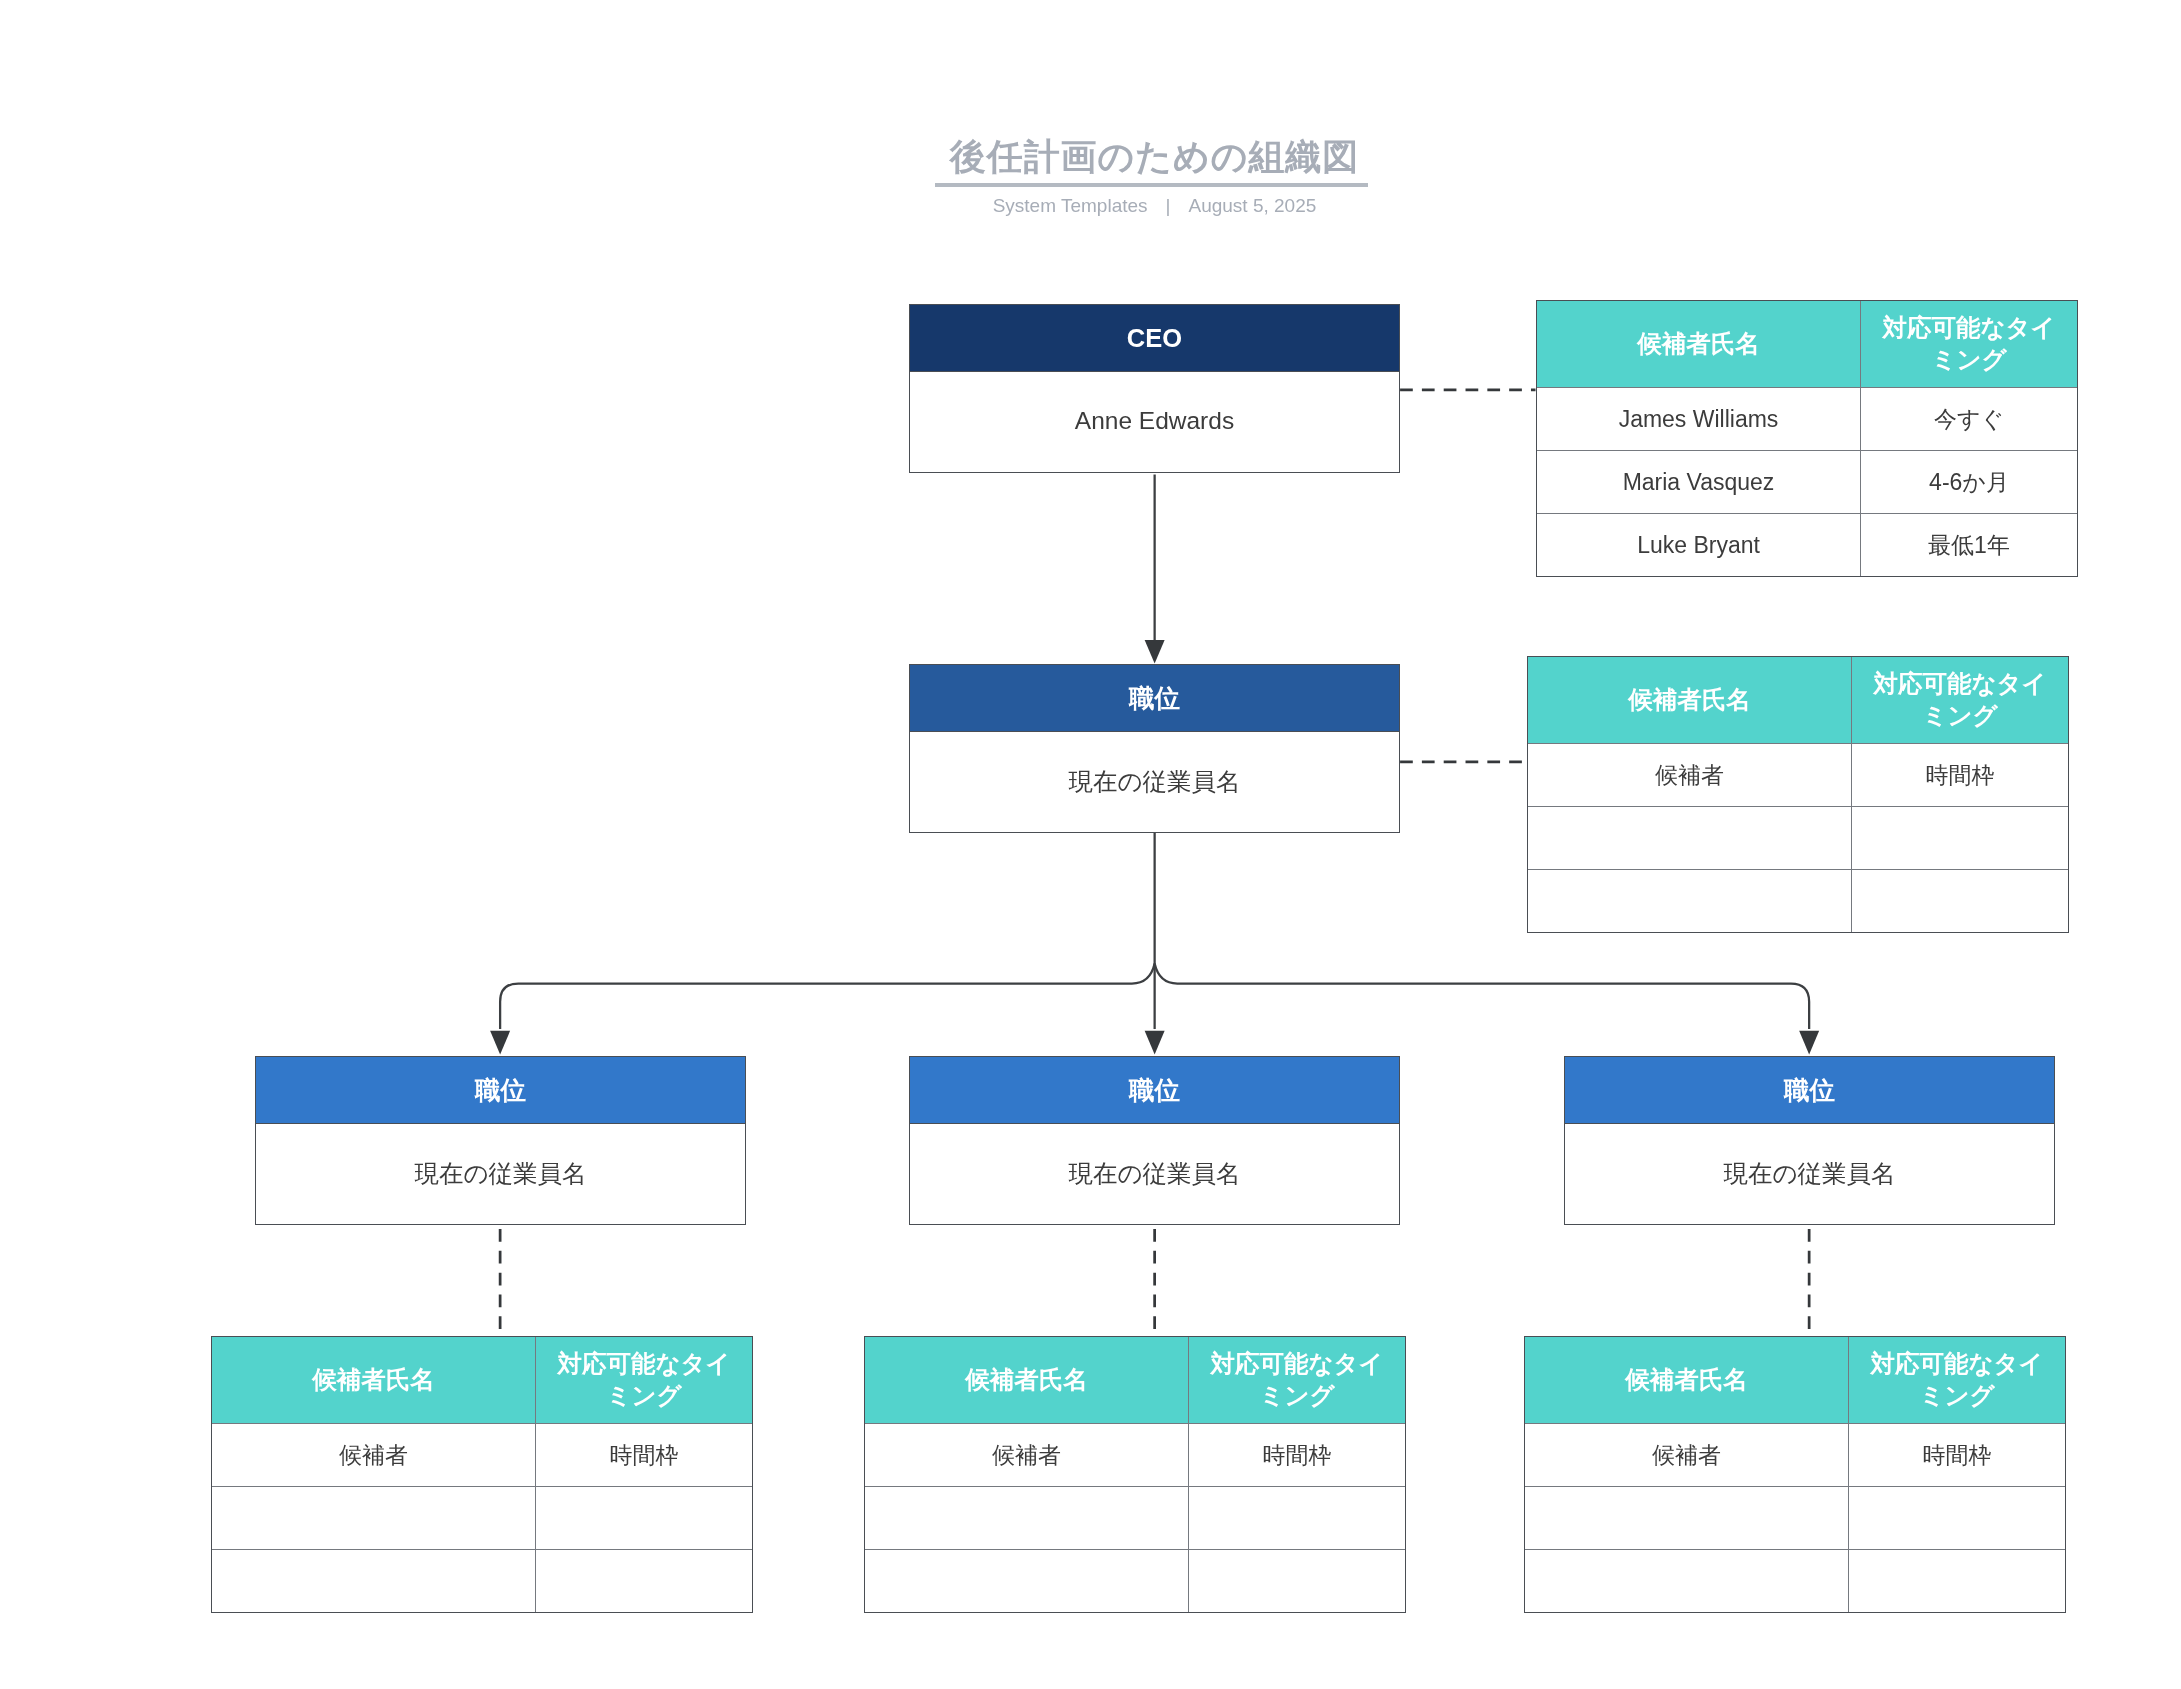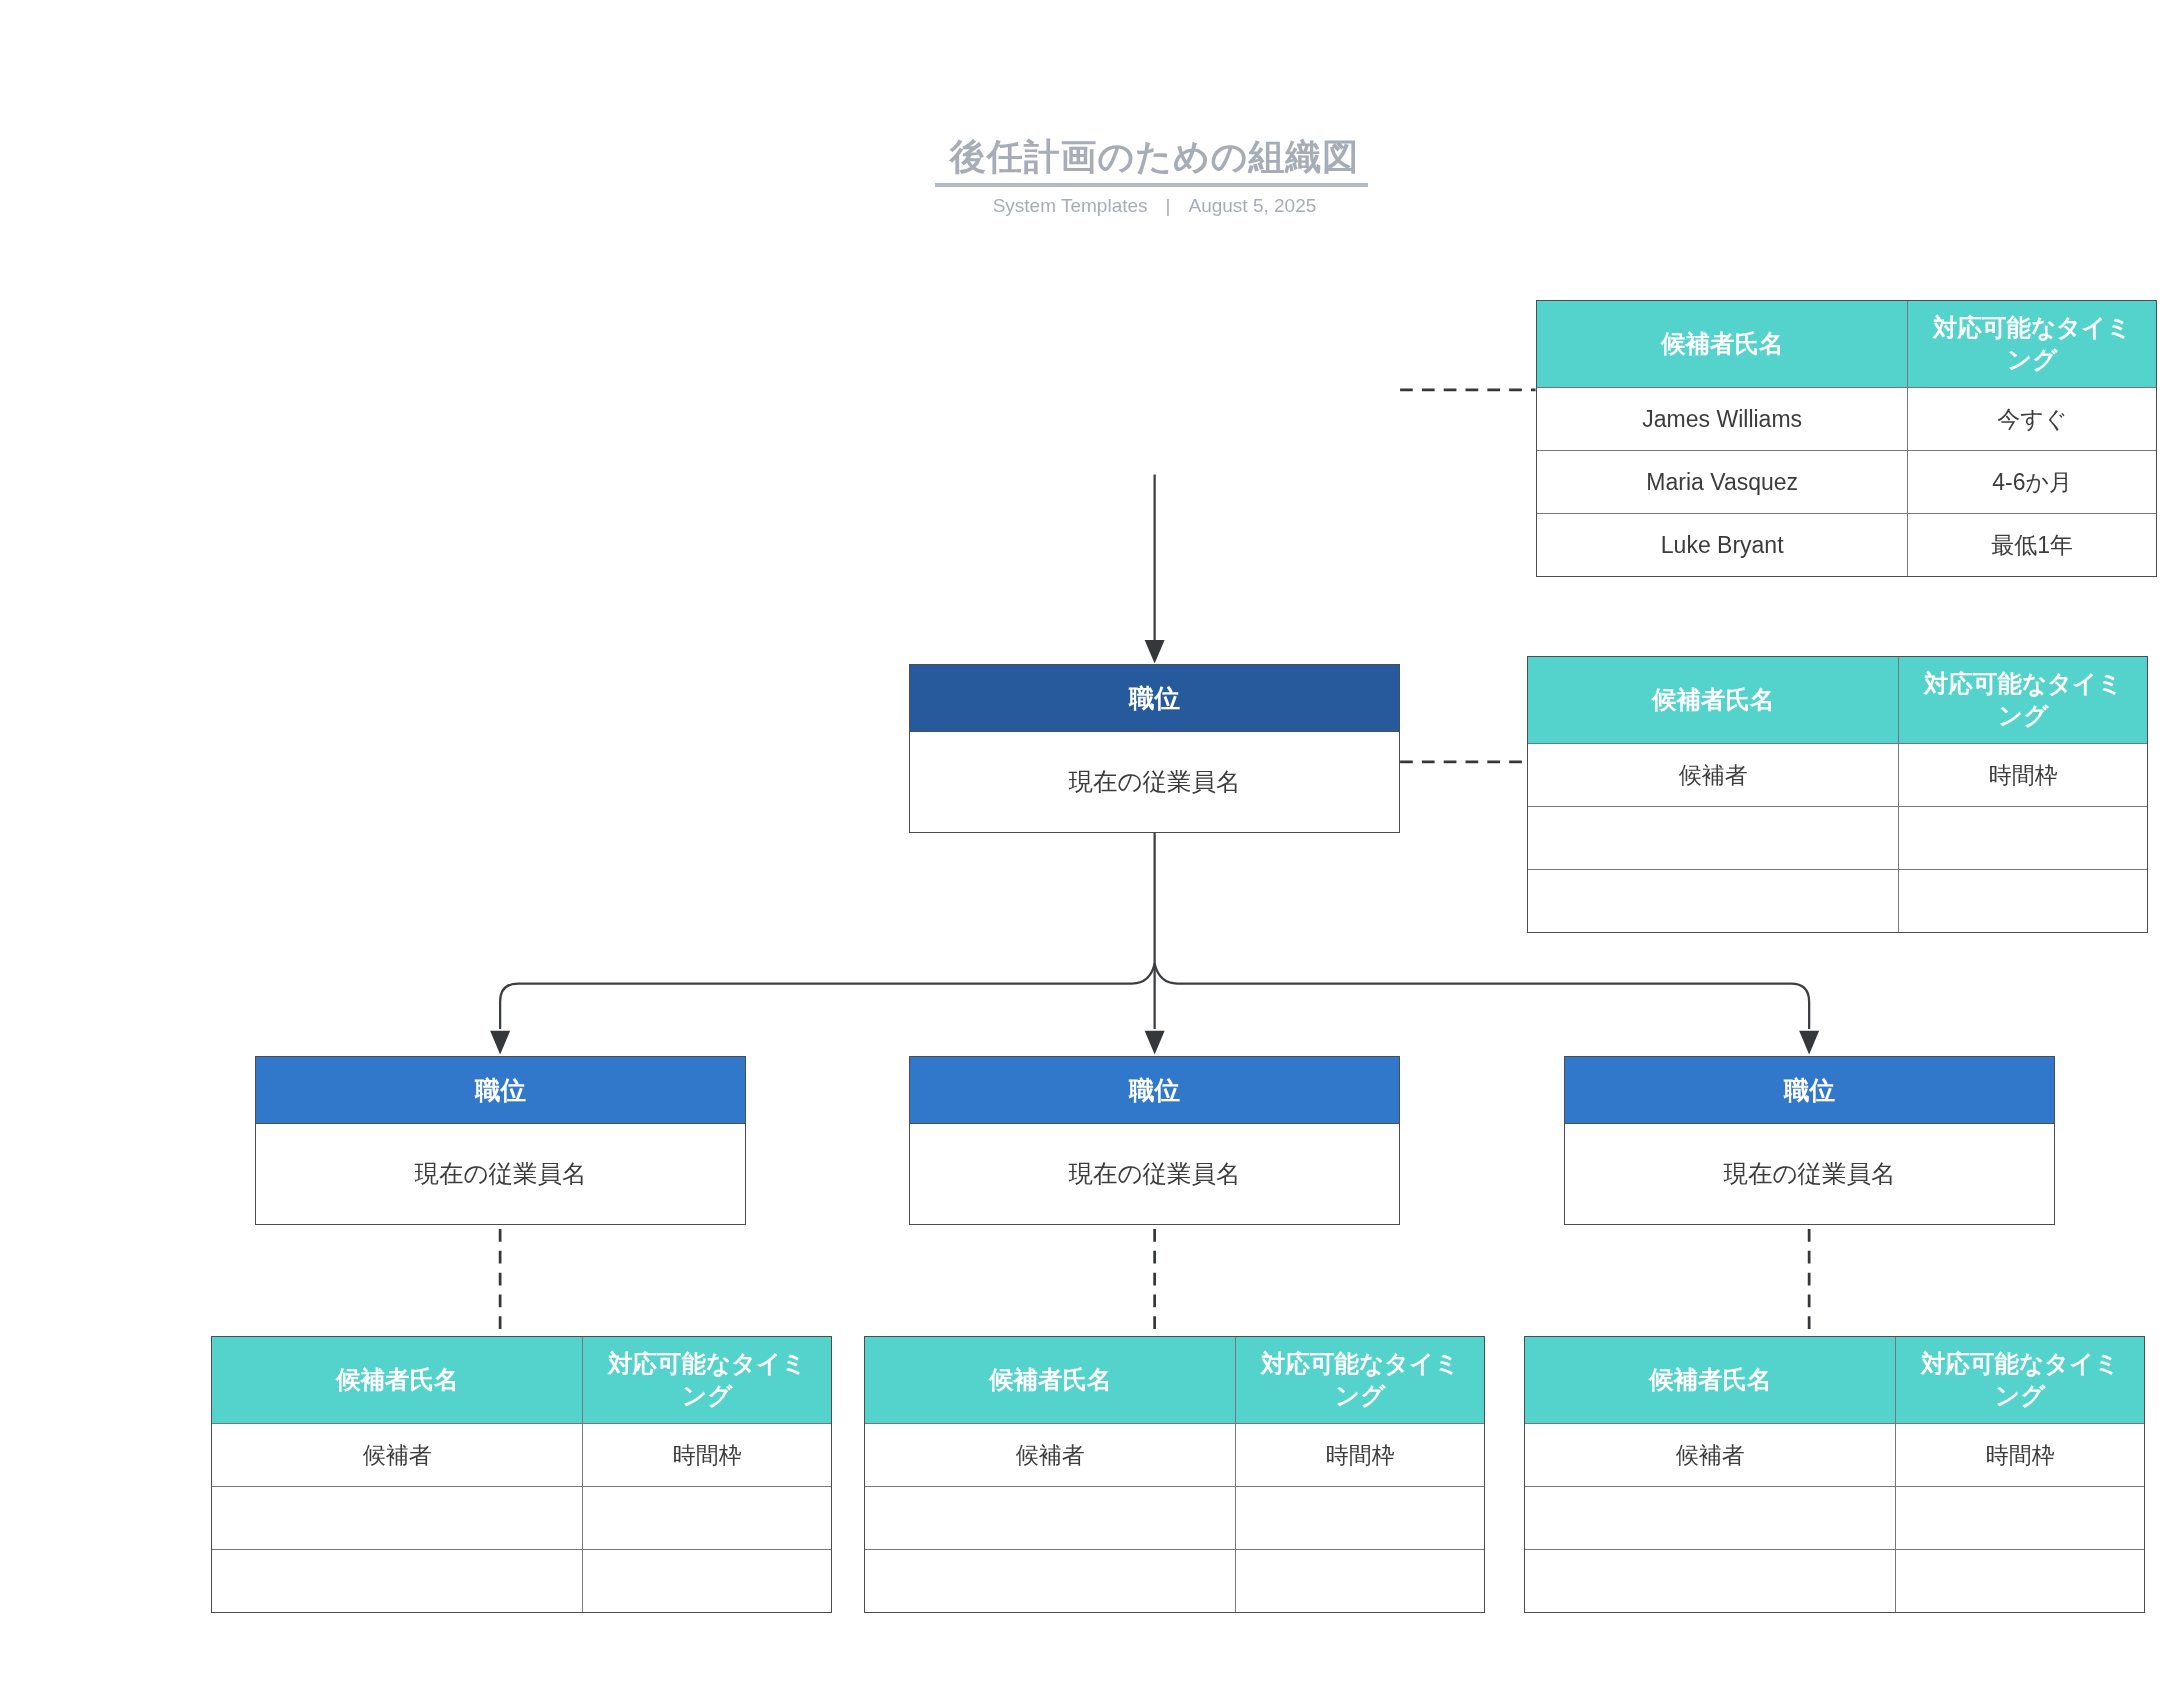--- a/index.html
+++ b/index.html
@@ -36,21 +36,21 @@
   .head-navy{background:var(--navy,#16386b);}
   .head-blue-mid{background:var(--blue-mid,#265a9c);}
   .head-blue-bright{background:var(--blue-bright,#3278ca);}
   .n-ceo{left:909px;top:304px;}
   .n-vp{left:909px;top:664px;}
   .n-left{left:255px;top:1056px;}
   .n-center{left:909px;top:1056px;}
   .n-right{left:1564px;top:1056px;}
   
   .ctable{
-    position:absolute;width:621px;background:#ffffff;
+    position:absolute;width:542px;background:#ffffff;
     border:1.8px solid var(--border-dark,#4a4e54);box-sizing:border-box;
   }
   .ctable .hrow{display:flex;height:86px;background:var(--teal,#53d3cc);}
   .ctable .th{
     display:flex;align-items:center;justify-content:center;text-align:center;
     color:#ffffff;font-size:24.5px;font-weight:bold;line-height:1.32;
     box-sizing:border-box;overflow:hidden;
   }
   .ctable .trow{display:flex;height:62px;border-top:1.8px solid var(--border-light,#75797f);}
   .ctable .td{
@@ -93,20 +93,24 @@
     <path class="wire" d="M1270,1060 Q1275,1082 1295,1082 L1970,1082 Q1990,1082 1990,1102 L1990,1132"></path>
     <polygon class="arrowhead" points="550,1160 539,1134 561,1134"></polygon>
     <polygon class="arrowhead" points="1270,1160 1259,1134 1281,1134"></polygon>
     <polygon class="arrowhead" points="1990,1160 1979,1134 2001,1134"></polygon>
 
     <line class="wire-dashed" x1="550" y1="1352" x2="550" y2="1465"></line>
     <line class="wire-dashed" x1="1270" y1="1352" x2="1270" y2="1465"></line>
     <line class="wire-dashed" x1="1990" y1="1352" x2="1990" y2="1465"></line>
   </svg>
 
+  <div class="node n-ceo">
+    <div class="head head-navy">CEO</div>
+    <div class="body">Anne Edwards</div>
+  </div>
   <div class="node n-vp">
     <div class="head head-blue-mid">職位</div>
     <div class="body">現在の従業員名</div>
   </div>
   <div class="node n-left">
     <div class="head head-blue-bright">職位</div>
     <div class="body">現在の従業員名</div>
   </div>
   <div class="node n-center">
     <div class="head head-blue-bright">職位</div>

